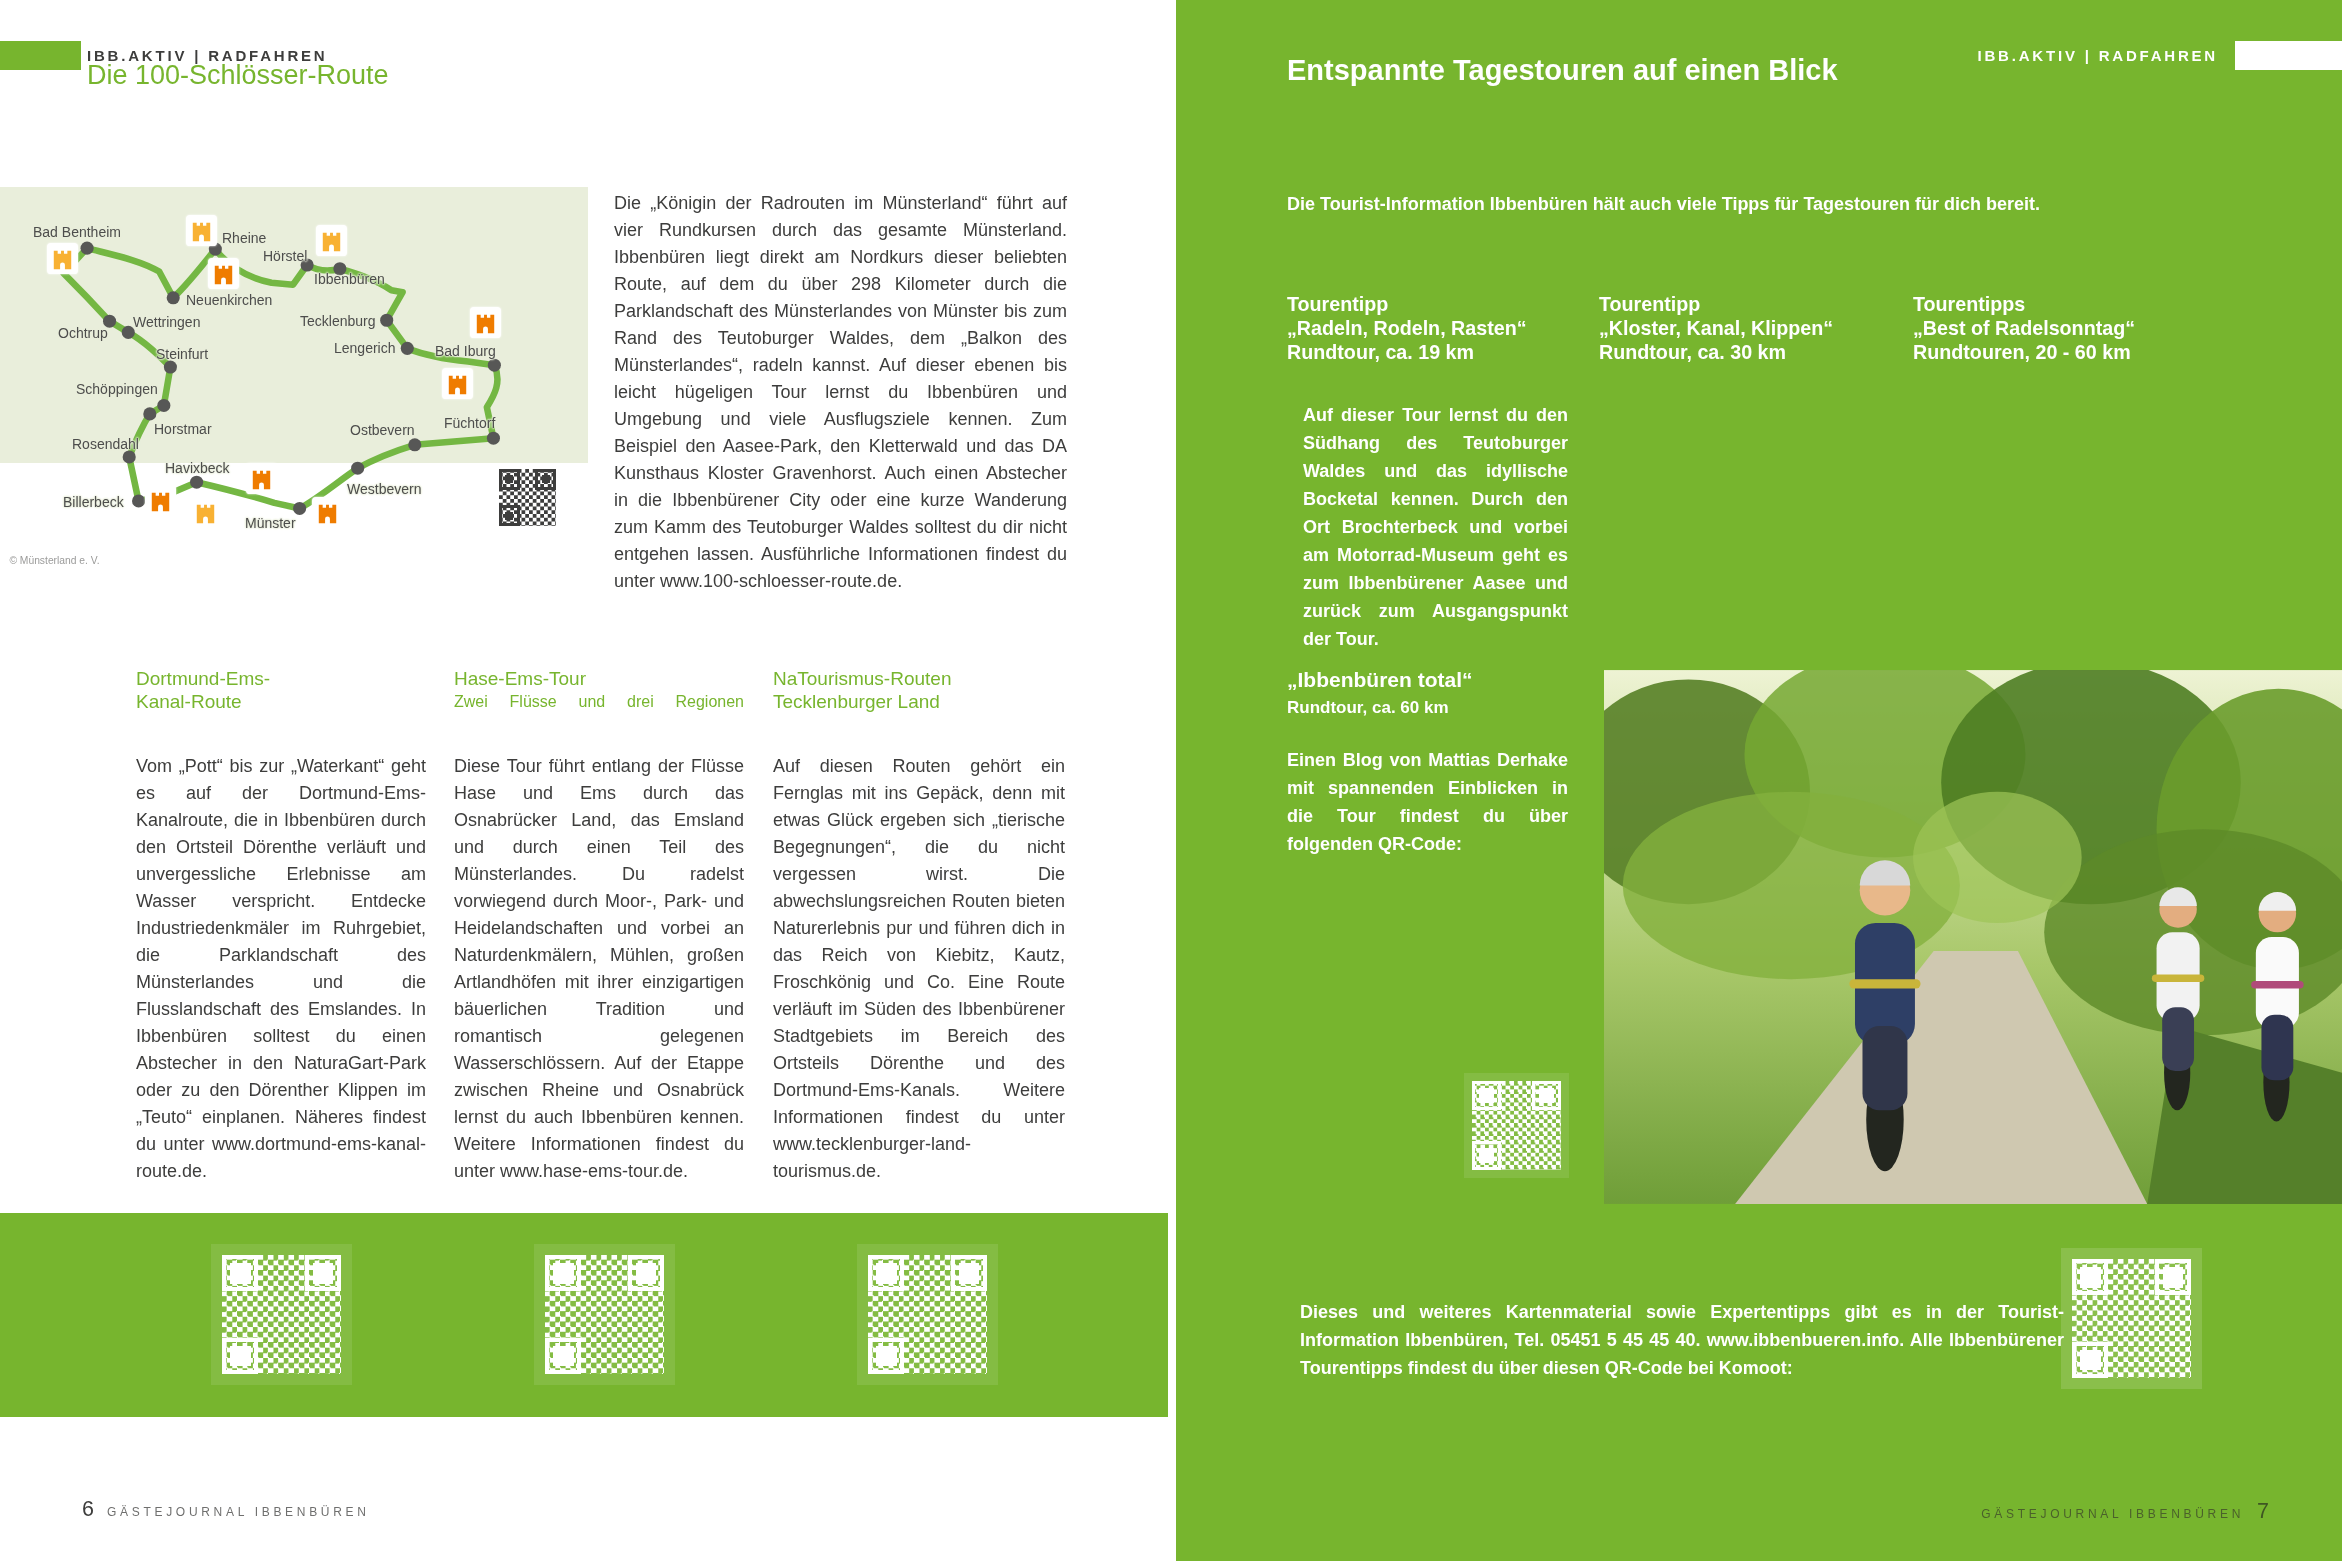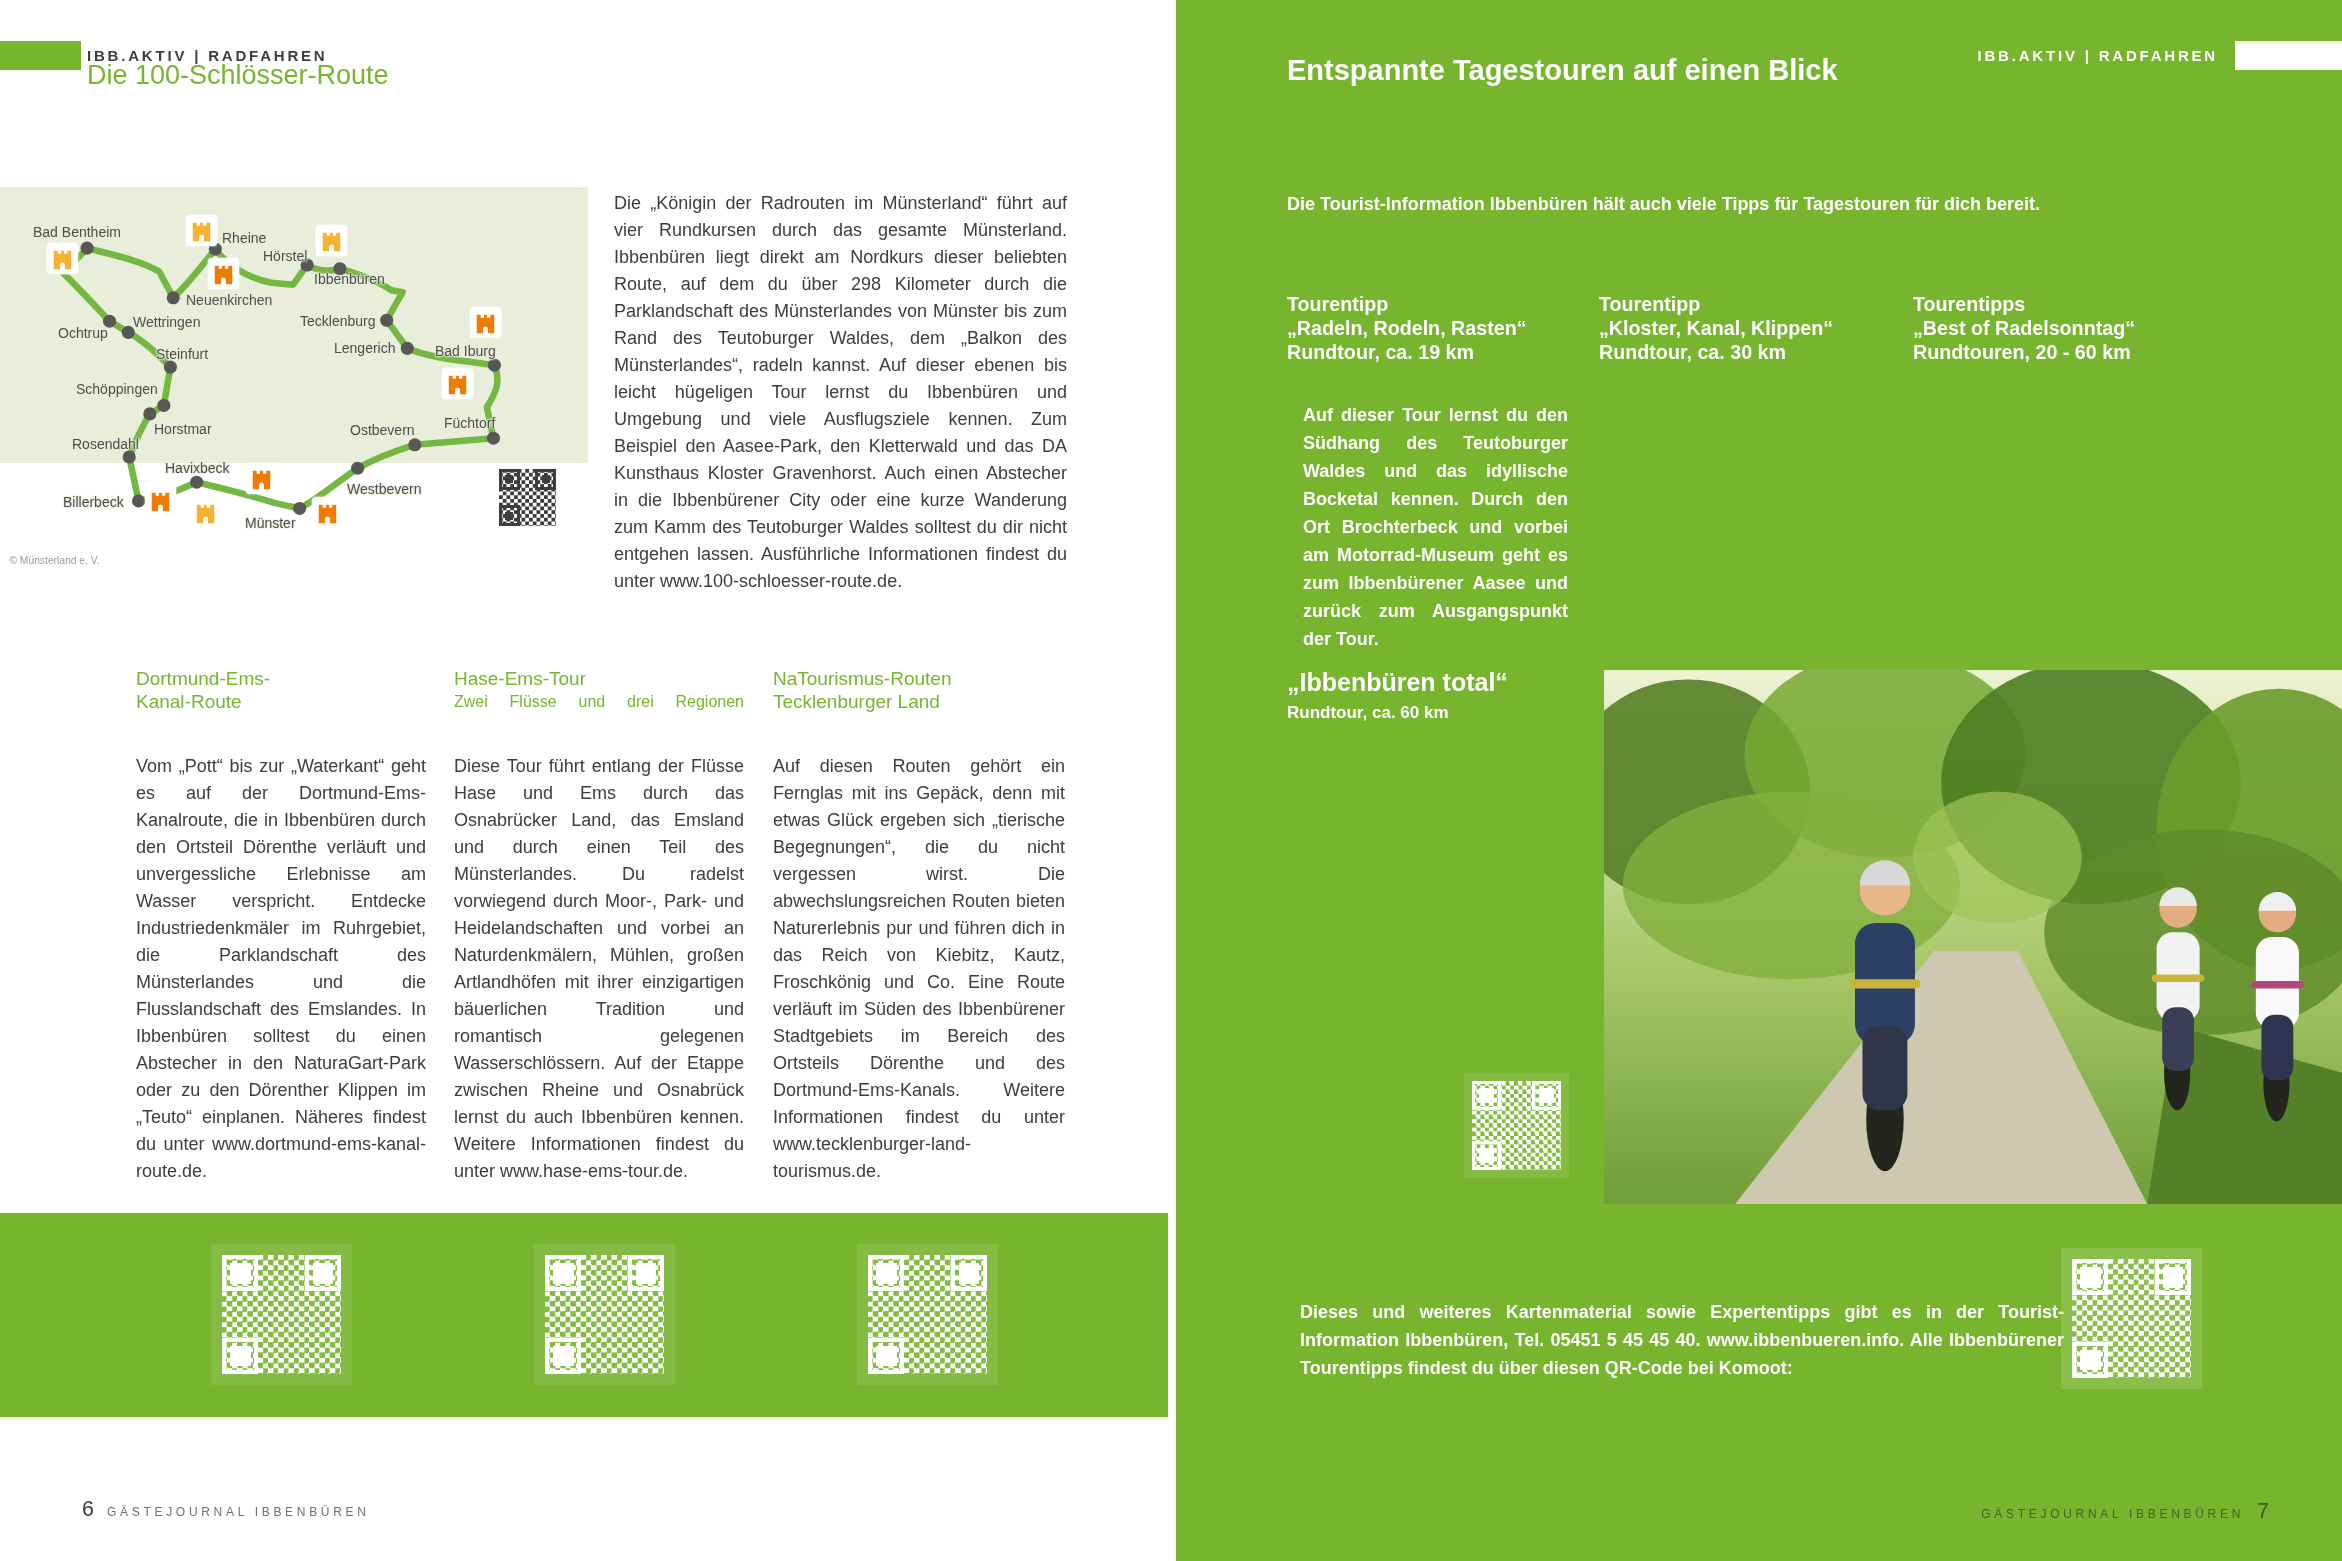--- a/index.html
+++ b/index.html
@@ -36,21 +36,21 @@
   .page-num{font-size:21.5px;color:#3d3d3c;}
 
   
   #right-page{left:1176px;top:0;width:1166px;height:1562px;background:#77b52e;color:#fff;}
   .rp-eyebrow{right:124px;top:47px;font-size:15px;letter-spacing:2.8px;font-weight:600;color:#fff;}
   .rp-tab{right:0;top:41px;width:107px;height:29px;background:#fff;}
   .rp-title{left:111px;top:54px;font-size:29px;font-weight:700;}
   .rp-intro{left:111px;top:186px;font-size:18px;font-weight:700;line-height:36px;}
   .tip-head{font-size:19.7px;font-weight:700;line-height:24px;}
   .tip-body{font-size:18px;font-weight:700;line-height:28px;text-align:justify;}
-  .rp-total-name{font-size:25px;font-weight:700;}
+  .rp-total-name{font-size:21px;font-weight:700;}
   .rp-total-dist{font-size:17px;font-weight:700;}
   .rp-outro{left:111px;top:1285px;width:764px;font-size:18px;font-weight:700;line-height:28px;text-align:justify;}
   .rp-footer{right:73px;top:1499px;display:flex;align-items:baseline;gap:13px;}
   .rp-footer .footer{color:#4b612b;}
   .rp-footer .page-num{color:#3e5623;}
 
   
   .qr{position:absolute;}
   .qr .mods{position:absolute;background:repeating-conic-gradient(currentColor 0% 25%,transparent 0% 50%);}
   .qr .f{position:absolute;border:4.7px solid currentColor;}
@@ -258,20 +258,21 @@
     </div>
     <div class="abs" style="left:737px;top:292px;width:298px">
       <div class="tip-head">Tourentipps</div>
       <div class="tip-head">„Best of Radelsonntag“</div>
       <div class="tip-head">Rundtouren, 20 - 60 km</div>
     </div>
 
     <div class="abs" style="left:111px;top:668px;width:281px">
       <div class="rp-total-name">„Ibbenbüren total“</div>
       <div class="rp-total-dist" style="margin-top:5.6px">Rundtour, ca. 60 km</div>
+      <p class="tip-body" style="margin:28px 0 0 0">Einen Blog von Mattias Derhake mit spannenden Einblicken in die Tour findest du über folgenden QR-Code:</p>
     </div>
     <div class="qr qr-light abs" style="left:288px;top:1073px;width:105px;height:105px">
       <div class="mods" style="inset:8.4px;background-size:8.4px 8.4px"></div>
       <i class="f" style="left:8.4px;top:8.4px;width:22.5px;height:22.5px;border-width:3.7px"></i>
       <i class="f" style="right:8.4px;top:8.4px;width:22.5px;height:22.5px;border-width:3.7px"></i>
       <i class="f" style="left:8.4px;bottom:8.4px;width:22.5px;height:22.5px;border-width:3.7px"></i>
     </div>
 
     <div id="photo" class="abs">
       <svg width="738" height="534" viewBox="0 0 788 570">

